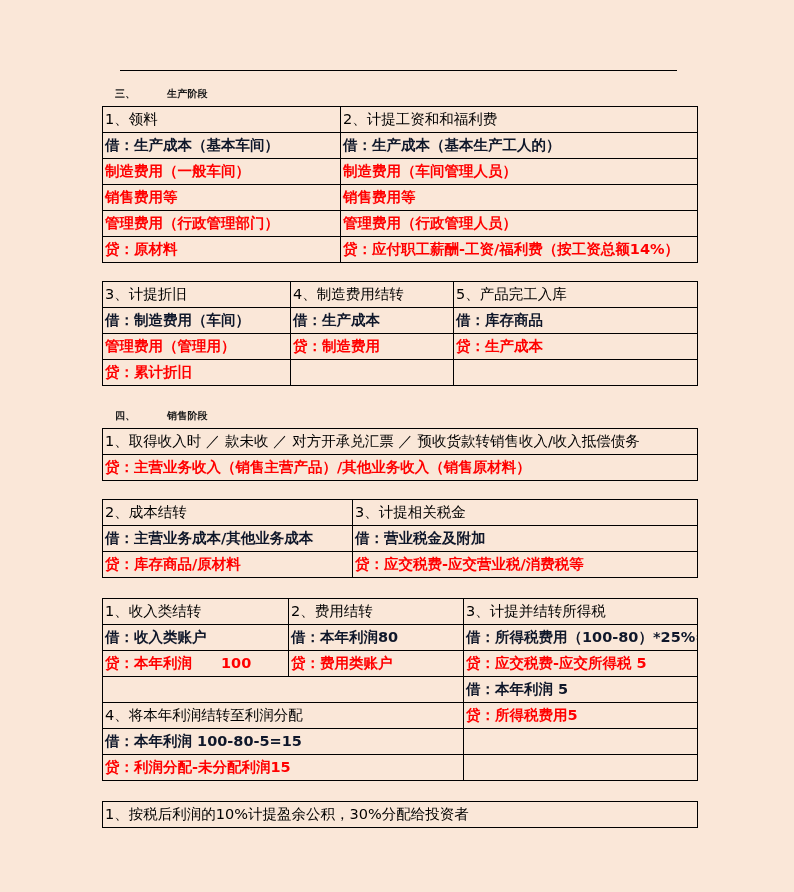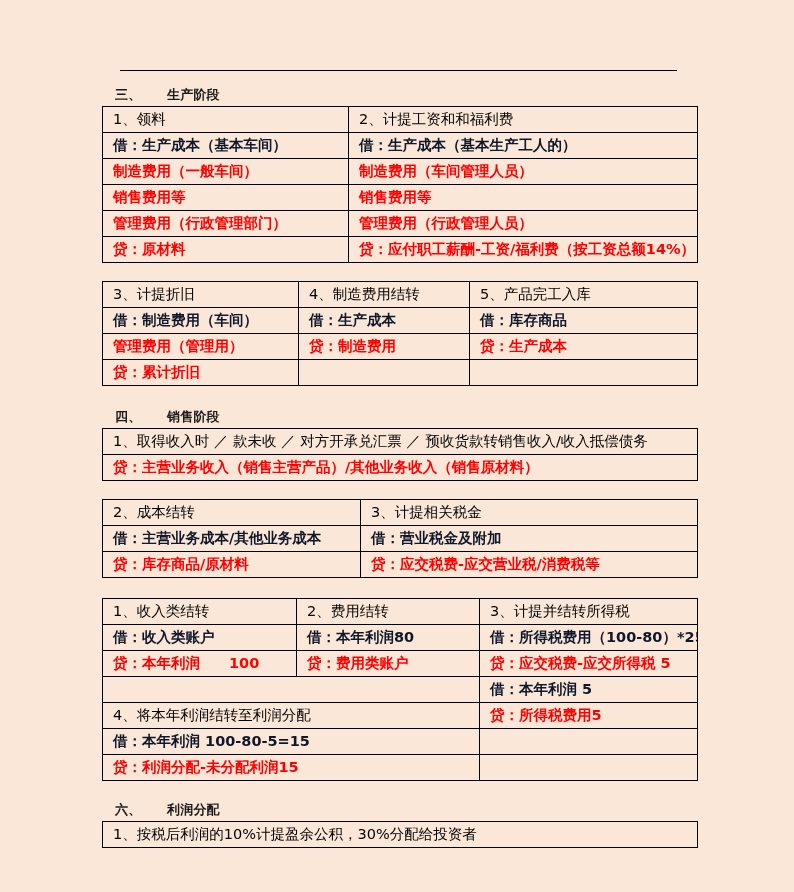--- a/index.html
+++ b/index.html
@@ -29,47 +29,48 @@
     height: 0;
     border-top: 1.4px solid #000;
   }
   .content {
     position: absolute;
     left: 102px;
     top: 86px;
     width: 596px;
   }
   .section-heading {
-    font-size: 13px;
+    font-size: 10px;
     font-weight: bold;
     color: #1a1a1a;
     letter-spacing: 0.2px;
     padding-left: 13px;
     margin: 0 0 3px 0;
     height: 17px;
     line-height: 17px;
     white-space: nowrap;
+    font-family: Liberation Mono, monospace;
   }
   .section-heading .sec-num {
     display: inline-block;
     width: 52px;
   }
   .spacer-20 { height: 20px; }
   .spacer-22 { height: 22px; }
 
   table.doc {
     border-collapse: collapse;
     width: 596px;
     table-layout: fixed;
     background: #fae7d8;
   }
   table.doc td {
     border: 1px solid #000000;
     height: 24px;
-    padding: 0 2px 1px 10px;
+    padding: 0 2px 1px 2px;
     vertical-align: middle;
     white-space: nowrap;
     overflow: hidden;
     font-size: 14.5px;
     line-height: 16px;
   }
   td.hdr {
     color: #000000;
     font-weight: normal;
     font-size: 14.5px;
@@ -239,23 +240,20 @@
         </tr>
         <tr>
           <td class="cre" colspan="2">贷：利润分配-未分配利润15</td>
           <td class="blank"></td>
         </tr>
       </tbody>
     </table>
 
     <div class="spacer-20"></div>
 
-    <div class="section-heading">
-      <span class="sec-num">六、</span><span>利润分配</span>
-    </div>
 
     <table class="doc">
       <tbody>
         <tr>
           <td class="hdr">1、按税后利润的10%计提盈余公积，30%分配给投资者</td>
         </tr>
 
       </tbody>
     </table>
 

